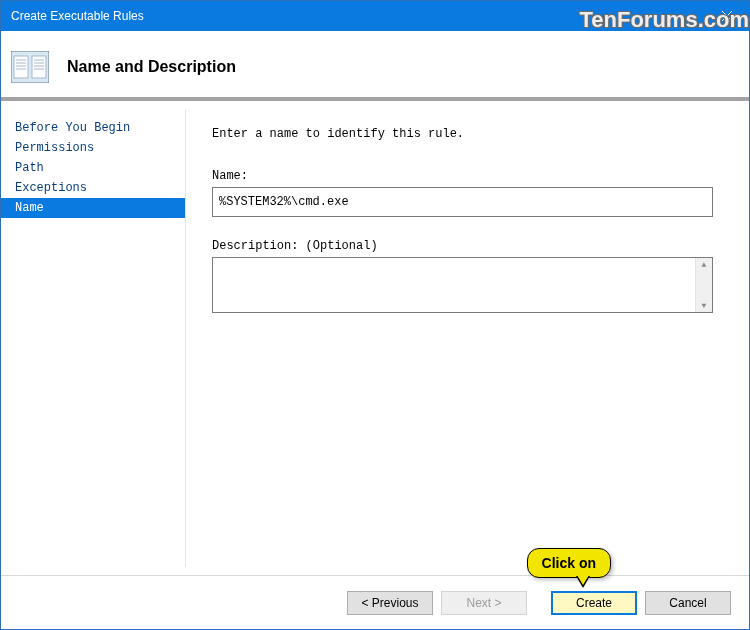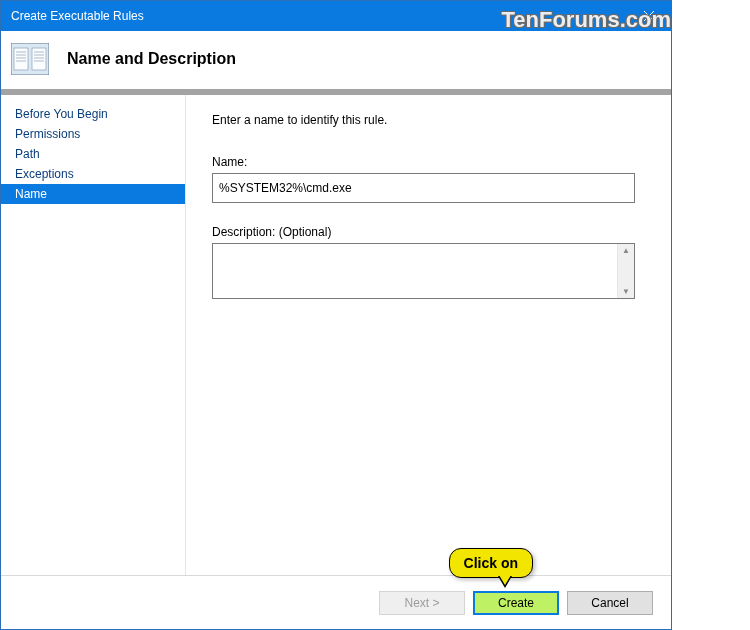--- a/index.html
+++ b/index.html
@@ -4,61 +4,63 @@
 <style>
   * { box-sizing: border-box; }
   html, body {
     margin: 0; padding: 0;
     font-family: "Segoe UI", Tahoma, sans-serif;
     font-size: 12px;
     background: #fff;
     color: #000;
   }
   .window {
-    width: 672px; height: 630px;
+    width: 750px; height: 630px;
     border: 1px solid #2d6fb7;
     display: flex; flex-direction: column;
     position: relative;
     background: #fff;
+    gap: 8px;
   }
   .titlebar {
     height: 30px;
     background: #0a7ae0;
     color: #fff;
     display: flex; align-items: center;
     padding-left: 10px;
     font-size: 12px;
   }
   .titlebar .title-text { flex: 0 0 auto; }
   .titlebar .spacer { flex: 1; }
   .titlebar .close {
     width: 45px; height: 30px;
     display: flex; align-items: center; justify-content: center;
     font-size: 14px;
     color: #fff;
   }
   .header-area {
     display: flex; align-items: center;
     padding: 12px 10px 14px 10px;
-    border-bottom: 6px solid #a3a3a3;
+    border-bottom: 4px solid #a3a3a3;
   }
   .header-icon {
     width: 38px; height: 32px;
     margin-right: 18px;
     display: flex; align-items: center; justify-content: center;
   }
   .header-title {
     font-size: 16px;
     font-weight: 700;
     color: #000;
   }
   .body {
     flex: 1;
     display: flex;
     min-height: 0;
+    font-family: Liberation Mono, monospace;
   }
   .sidebar {
     width: 185px;
     border-right: 1px solid #e5e5e5;
     padding-top: 9px;
     font-size: 12px;
     color: #1a4e8e;
   }
   .side-item {
     padding: 3px 0 3px 14px;
@@ -129,21 +131,22 @@
     font-size: 12px;
     padding: 0 8px;
   }
   .btn:disabled {
     color: #9c9c9c;
     background: #efefef;
     border-color: #d4d4d4;
   }
   .btn.primary {
     border: 2px solid #0a7ae0;
-    background: #bef264;
+    background: #fef9c3;
+    margin-left: 16px;
   }
   .watermark {
     position: absolute;
     top: 6px; left: 0; right: 0;
     text-align: right;
     font-family: Arial, sans-serif;
     font-size: 22px;
     font-weight: 700;
     color: rgba(247,250,253,0.92);
     text-shadow:
@@ -250,20 +253,21 @@
         <textarea class="desc-text" style=""></textarea>
         <div class="scroll">
           <span>▲</span>
           <span>▼</span>
         </div>
       </div>
     </div>
   </div>
 
   <div class="footer">
+    <button class="btn">&lt; Previous</button>
     <button class="btn" disabled="">Next &gt;</button>
     <button class="btn primary">Create</button>
     <button class="btn">Cancel</button>
   </div>
 
   <div class="callout">
     <div class="bubble">Click on</div>
   </div>
 
 </div>

